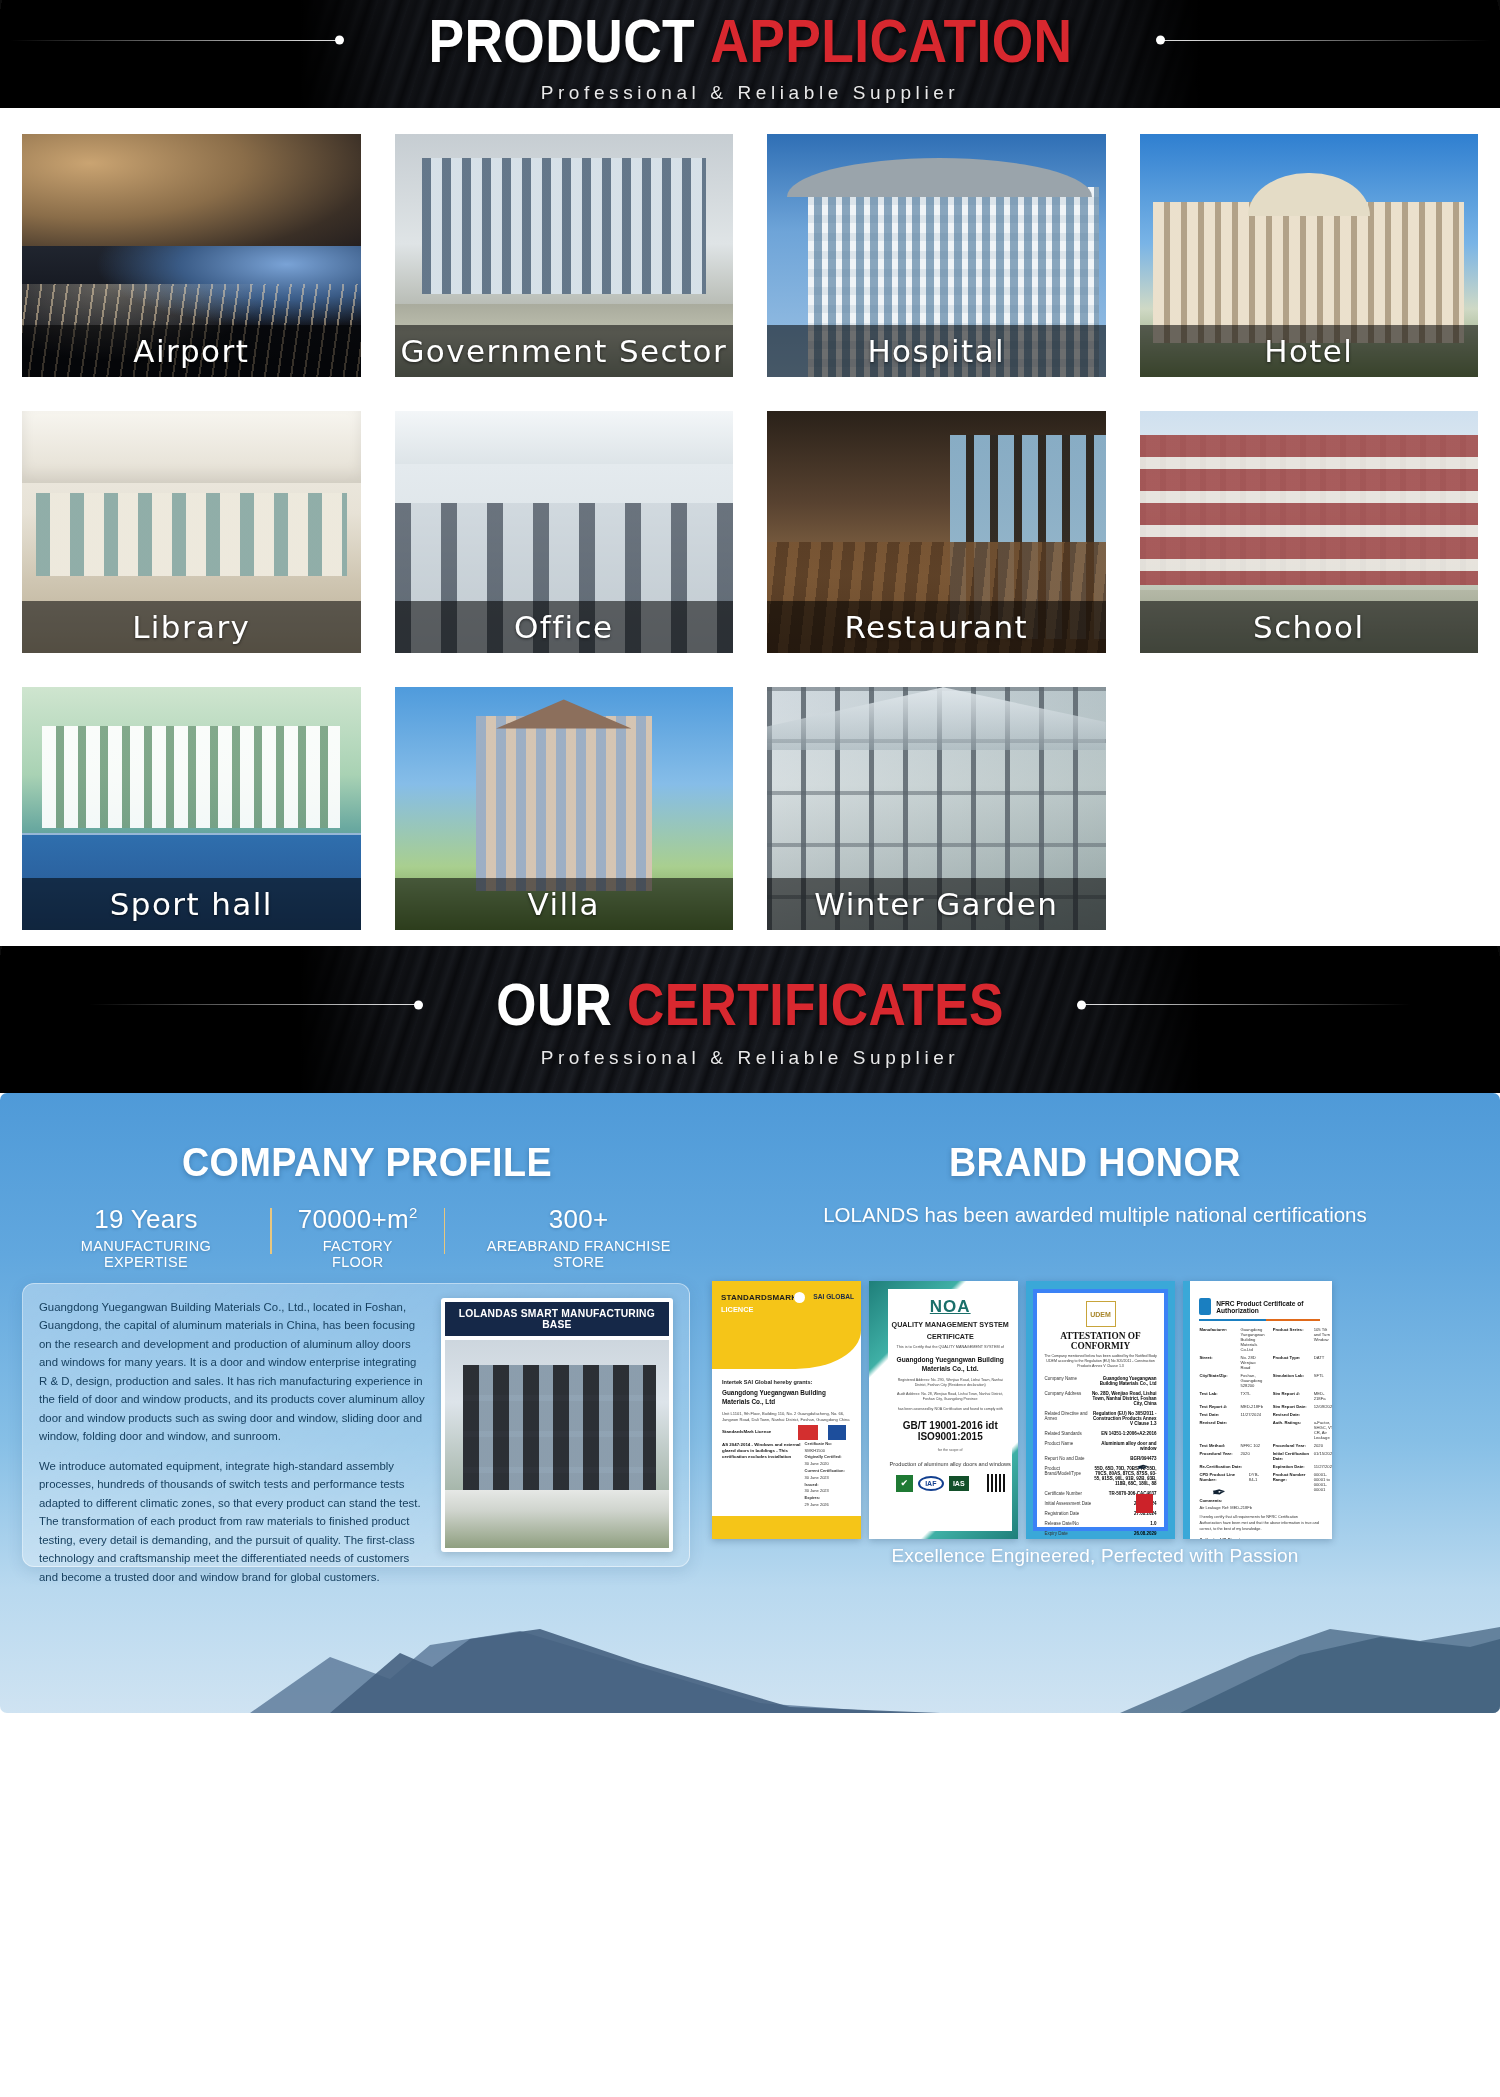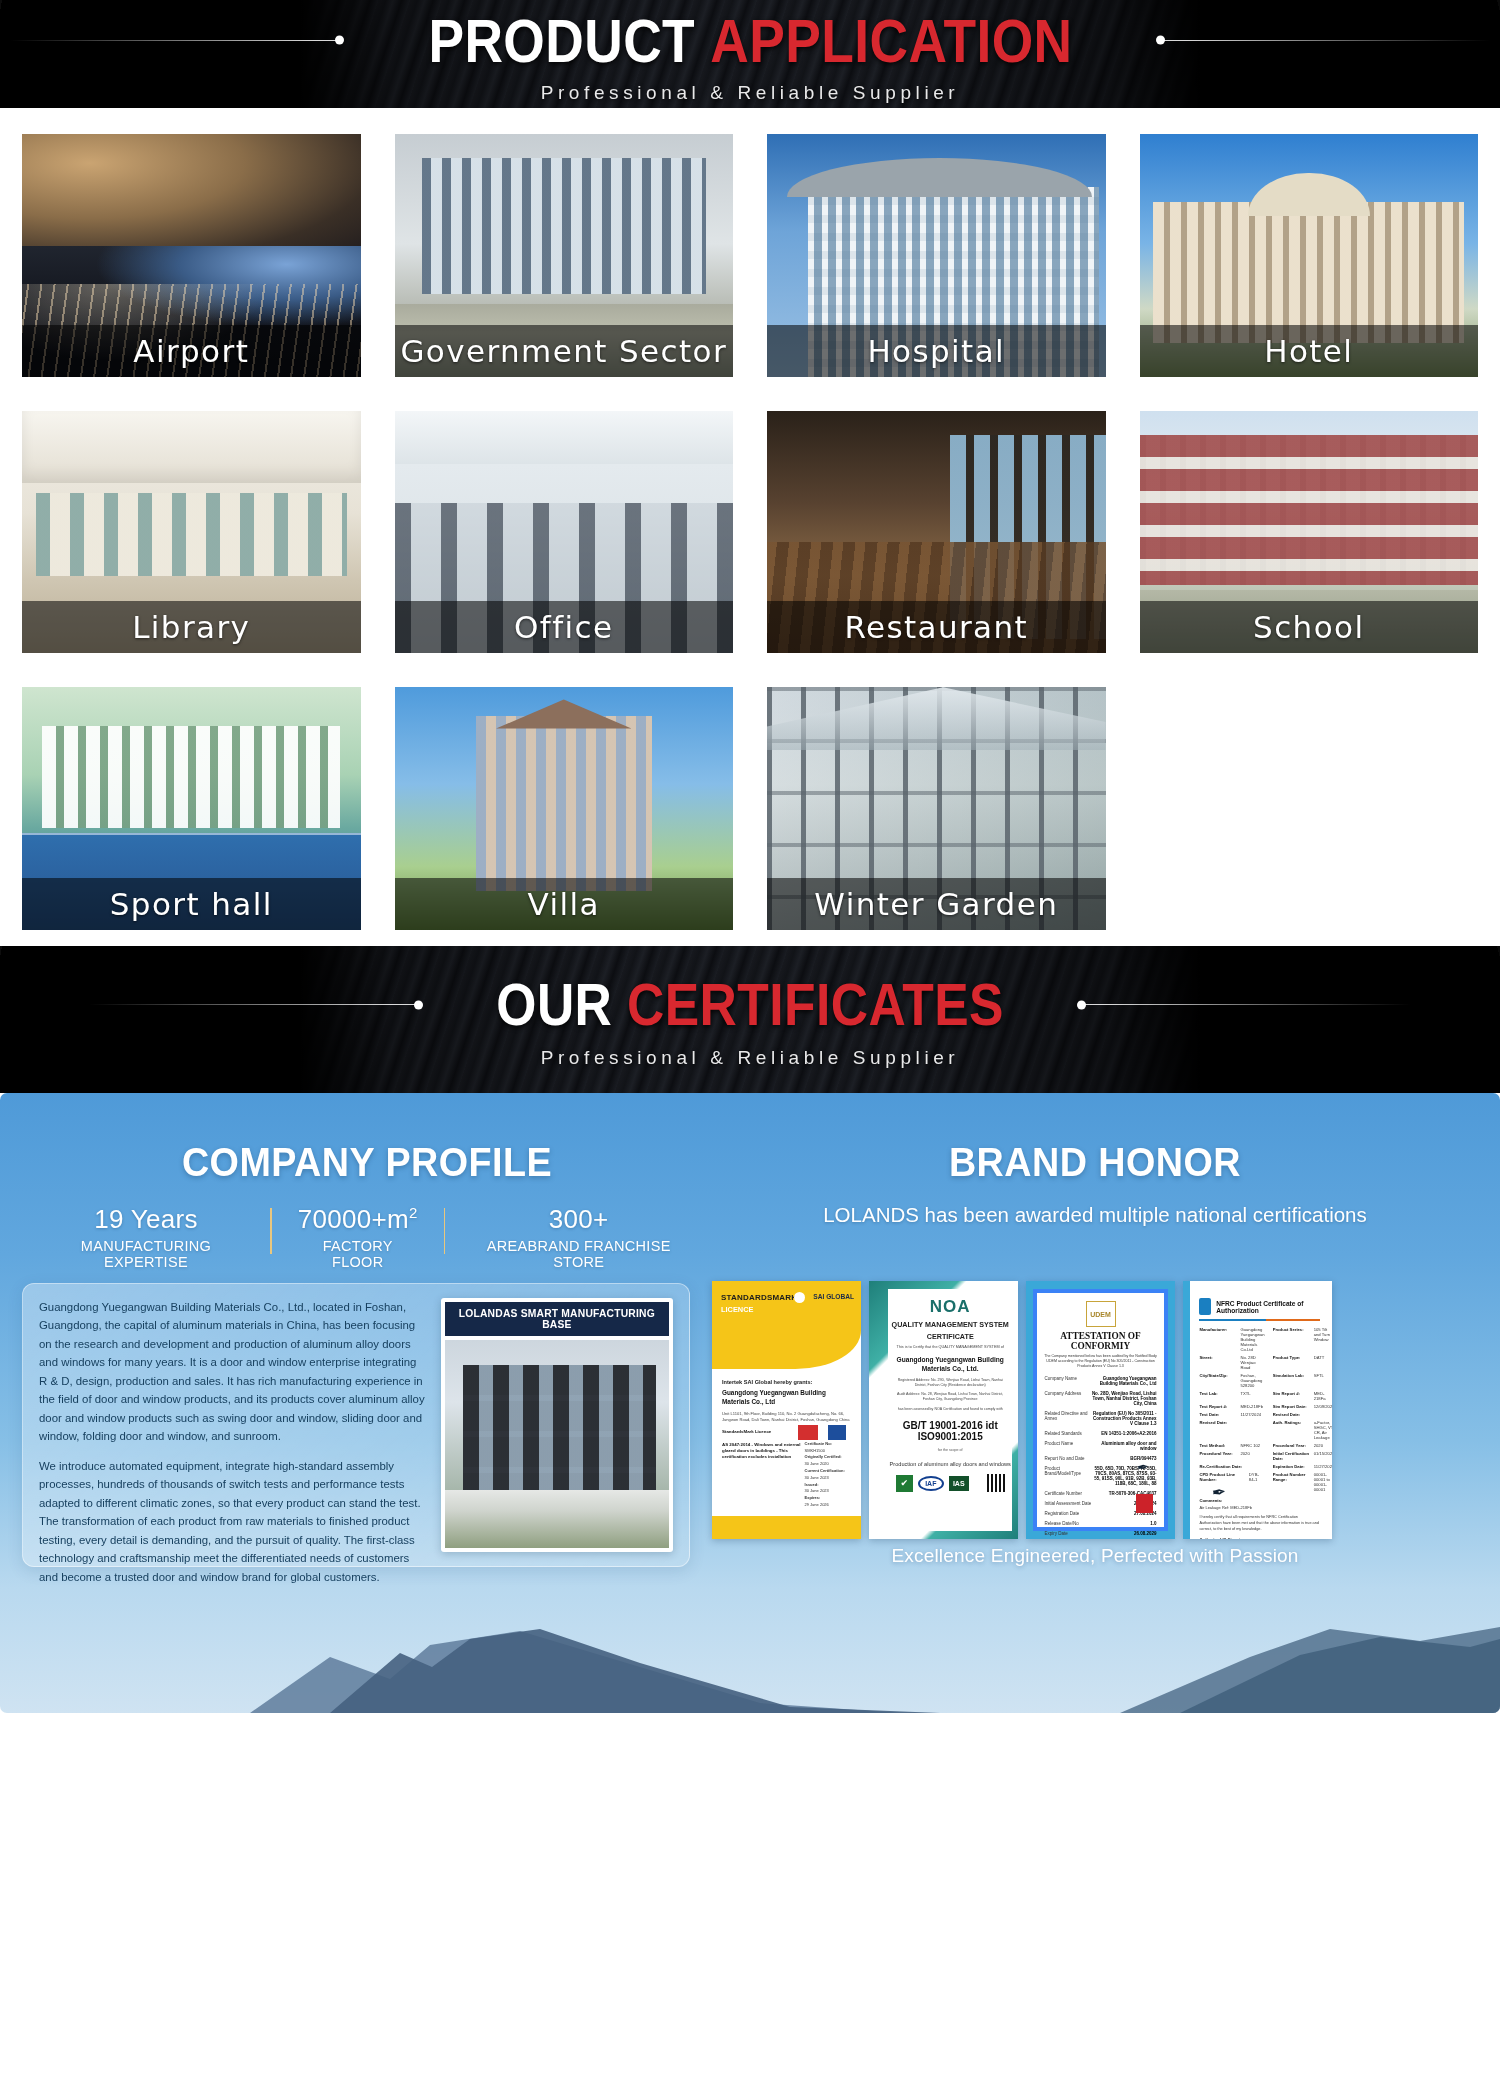--- a/index.html
+++ b/index.html
@@ -348,21 +348,21 @@
   .cert-1 .bottombar{ position:absolute; left:0; right:0; bottom:0; height:9%; background:#f5c518; }
   .cert-1 .stamp{ position:absolute; left:58%; top:56%; width:20px; height:15px; background:#d32f2f; }
   .cert-1 .stamp2{ position:absolute; left:78%; top:56%; width:18px; height:15px; background:#1d4e9c; }
 
   
   .cert-2 .frame{
     position:absolute; inset:0;
     background:linear-gradient(135deg,#1f7f7a 0%, #3fb0a6 22%, #ffffff 24%, #ffffff 76%, #3fb0a6 78%, #1f7f7a 100%);
   }
   .cert-2 .inner{ position:absolute; left:13%; right:4%; top:3%; bottom:3%; background:#fff; }
-  .cert-2 .noa{ text-align:center; margin-top:8px; color:#1a6f6a; font-size:17px; font-weight:700; letter-spacing:1px; }
+  .cert-2 .noa{ text-align:center; margin-top:8px; color:#1a6f6a; font-size:17px; font-weight:700; letter-spacing:1px;text-decoration:underline; }
   .cert-2 .h1{ text-align:center; color:#222; font-size:7.2px; font-weight:700; margin-top:3px; line-height:1.3; }
   .cert-2 .h2{ text-align:center; color:#111; font-size:6.6px; font-weight:700; margin-top:7px; line-height:1.3; }
   .cert-2 .std{ text-align:center; color:#111; font-size:10px; font-weight:700; margin-top:9px; }
   .cert-2 .scope{ text-align:center; color:#333; font-size:5.6px; margin-top:9px; }
   .cert-2 .badges{ position:absolute; left:6%; right:6%; bottom:16%; display:flex; gap:5px; align-items:center; }
   .cert-2 .bg1{ width:17px; height:17px; background:#1f7a34; color:#fff; font-size:9px; text-align:center; line-height:17px; }
   .cert-2 .bg2{ width:26px; height:15px; border:2px solid #123f8f; border-radius:50%; color:#123f8f; font-size:7px; font-weight:700; text-align:center; line-height:12px; }
   .cert-2 .bg3{ width:20px; height:15px; background:#13502a; color:#fff; font-size:7px; font-weight:700; text-align:center; line-height:15px; }
   .cert-2 .qr{ width:18px; height:18px; margin-left:auto;
     background:repeating-linear-gradient(90deg,#111 0 2px,#fff 2px 4px), repeating-linear-gradient(180deg,#111 0 2px,#fff 2px 4px); }

